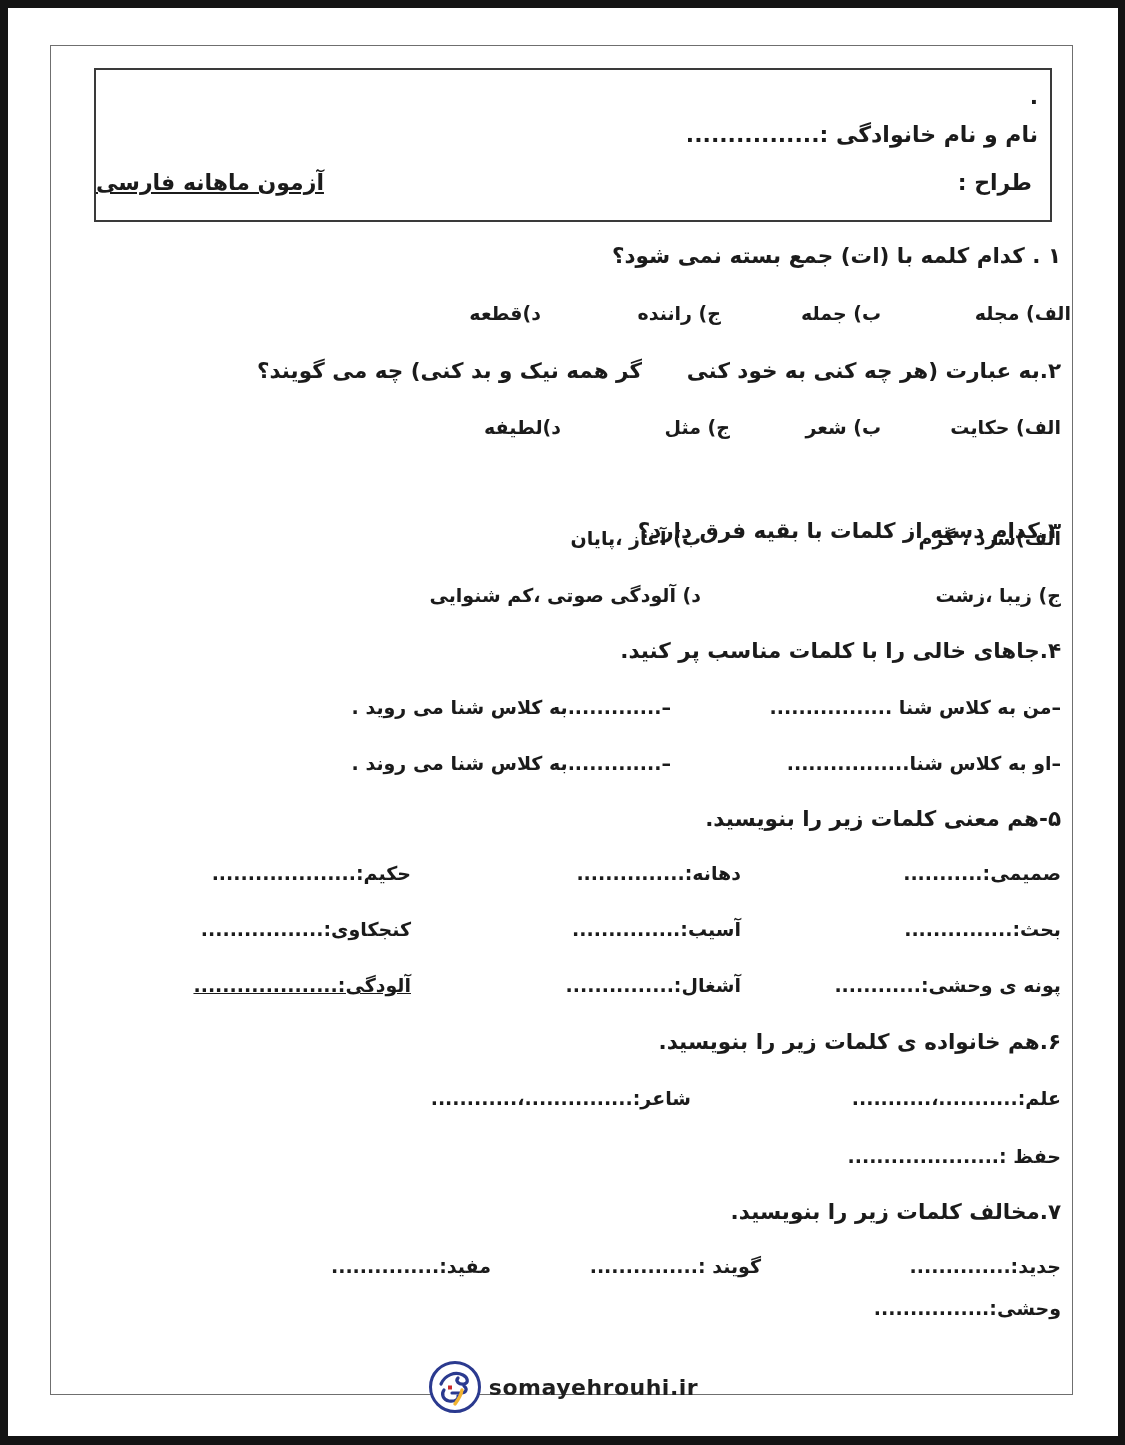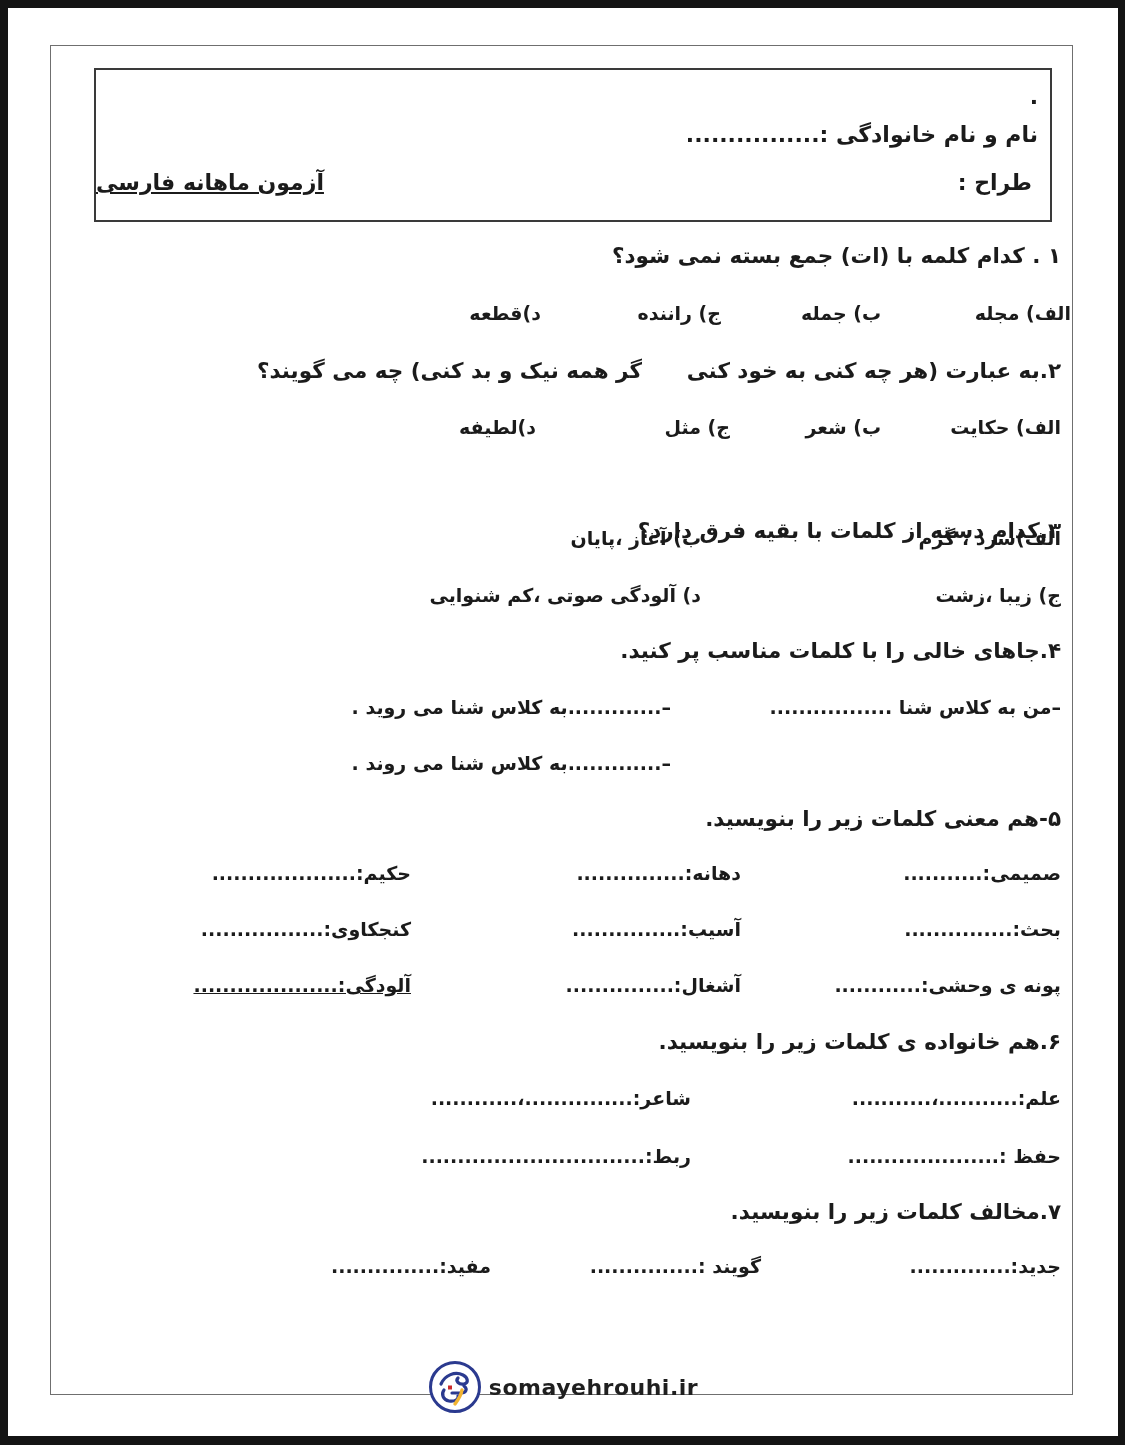--- a/index.html
+++ b/index.html
@@ -88,39 +88,40 @@
     <span class="cell" style="right:237px;">ب) جمله</span>
     <span class="cell" style="right:397px;">ج) راننده</span>
     <span class="cell" style="right:577px;">د)قطعه</span>
   </div>
 
   <div class="line right-edge" style="top:350px;margin-left:20px;">۲.به عبارت (هر چه کنی به خود کنی      گر همه نیک و بد کنی) چه می گویند؟</div>
   <div class="row" style="top:408px;">
     <span class="cell" style="right:57px;">الف) حکایت</span>
     <span class="cell" style="right:237px;">ب) شعر</span>
     <span class="cell" style="right:388px;">ج) مثل</span>
-    <span class="cell" style="right:582px;text-align:center;">د)لطیفه</span>
+    <span class="cell" style="right:557px;text-align:center;">د)لطیفه</span>
   </div>
 
   <div class="line right-edge" style="top:462px;margin-top:48px;">۳.کدام دسته از کلمات با بقیه فرق دارد؟</div>
   <div class="row" style="top:519px;">
     <span class="cell" style="right:57px;">الف)سرد ، گرم</span>
     <span class="cell" style="right:417px;">ب) آغاز ،پایان</span>
   </div>
   <div class="row" style="top:576px;">
     <span class="cell" style="right:57px;">ج) زیبا ،زشت</span>
     <span class="cell" style="right:417px;">د) آلودگی صوتی ،کم شنوایی</span>
   </div>
 
   <div class="line right-edge" style="top:630px;">۴.جاهای خالی را با کلمات مناسب پر کنید.</div>
   <div class="row" style="top:688px;">
     <span class="cell" style="right:57px;">–من به کلاس شنا .................</span>
     <span class="cell" style="right:447px;">–.............به کلاس شنا می روید .</span>
   </div>
   <div class="row" style="top:744px;">
+    <span class="cell" style="right:57px;">–او به کلاس شنا.................</span>
     <span class="cell" style="right:447px;">–.............به کلاس شنا می روند .</span>
   </div>
 
   <div class="line right-edge" style="top:798px;">۵-هم معنی کلمات زیر را بنویسید.</div>
   <div class="row" style="top:854px;">
     <span class="cell" style="right:57px;">صمیمی:...........</span>
     <span class="cell" style="right:377px;">دهانه:...............</span>
     <span class="cell" style="right:707px;">حکیم:....................</span>
   </div>
   <div class="row" style="top:910px;">
@@ -134,28 +135,30 @@
     <span class="cell" style="right:707px;text-decoration:underline;">آلودگی:....................</span>
   </div>
 
   <div class="line right-edge" style="top:1021px;">۶.هم خانواده ی کلمات زیر را بنویسید.</div>
   <div class="row" style="top:1079px;">
     <span class="cell" style="right:57px;">علم:...........،...........</span>
     <span class="cell" style="right:427px;">شاعر:...............،............</span>
   </div>
   <div class="row" style="top:1137px;">
     <span class="cell" style="right:57px;">حفظ :.....................</span>
-    <span class="cell" style="right:427px;">ربط:...............................</span>
   </div>
 
   <div class="line right-edge" style="top:1191px;">۷.مخالف کلمات زیر را بنویسید.</div>
   <div class="row" style="top:1247px;">
     <span class="cell" style="right:57px;">جدید:..............</span>
     <span class="cell" style="right:357px;">گویند :...............</span>
     <span class="cell" style="right:627px;">مفید:...............</span>
+  </div>
+  <div class="row" style="top:1289px;">
+    <span class="cell" style="right:57px;">وحشی:................</span>
   </div>
 
   <div class="footer">
     <svg class="logo" viewBox="0 0 54 54">
       <circle cx="27" cy="27" r="24.5" fill="#ffffff" stroke="#2b3a8f" stroke-width="3"></circle>
       <path d="M13 24 C17 15, 27 11, 35 15 C40 17.5, 41 23, 36 24 C31 25, 27 21, 30 18" fill="none" stroke="#2b3a8f" stroke-width="3.2" stroke-linecap="round"></path>
       <path d="M36 26 C40 29, 38 33, 33 33 L24 33" fill="none" stroke="#2b3a8f" stroke-width="3.2" stroke-linecap="round"></path>
       <path d="M16 30 C13 34, 15 40, 21 41 C27 42, 31 39, 30 36" fill="none" stroke="#2b3a8f" stroke-width="3.2" stroke-linecap="round"></path>
       <rect x="20" y="25.5" width="4" height="4" fill="#cc2a2a"></rect>
       <path d="M27 44 C30 40, 33 36, 34 30" fill="none" stroke="#f2b431" stroke-width="3.4" stroke-linecap="round"></path>

